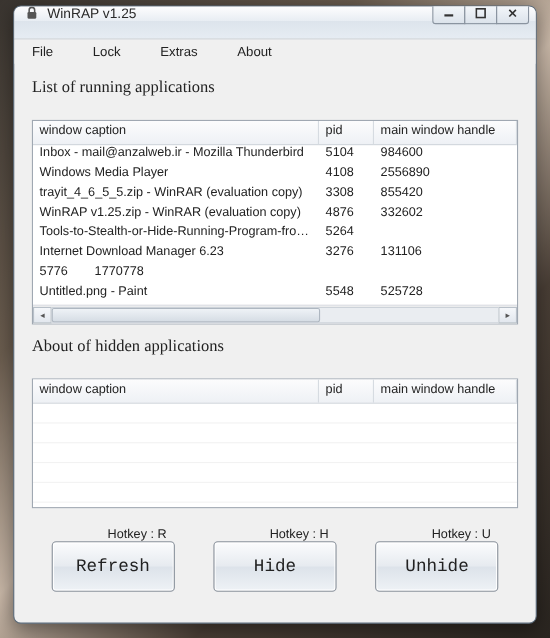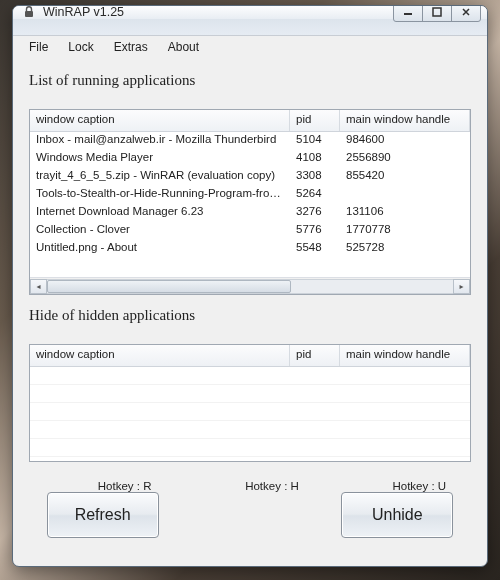--- a/index.html
+++ b/index.html
@@ -56,21 +56,21 @@
     margin-left: -1px;
   }
   .win-btn:first-child { border-top-left-radius: 3px; border-bottom-left-radius: 3px; }
   .win-btn:last-child { border-top-right-radius: 3px; border-bottom-right-radius: 3px; }
   .menubar {
     height: 22px;
     background: #f0f0f0;
     display: flex;
     align-items: center;
     padding: 0 6px;
-    gap: 0;
+    gap: 16px;
   }
   .menu-item {
     padding: 2px 10px;
     cursor: pointer;
     color: #222;
     font-size: 12px;
   }
   .content {
     flex: 1;
     padding: 8px 16px 14px 16px;
@@ -169,21 +169,21 @@
     color: #222;
     margin-bottom: 0;
     padding-left: 44px;
   }
   .big-btn {
     width: 112px;
     height: 46px;
     border: 1px solid #8a929c;
     border-radius: 4px;
     background: linear-gradient(#fbfcfd, #e7ebf0 48%, #dde3ea 52%, #eef2f6);
-    font-family: Liberation Sans, sans-serif;
+    font-family: Liberation Mono, monospace;
     font-size: 16px;
     color: #222;
     cursor: pointer;
     box-shadow: inset 0 0 0 1px #fff;
   }
 </style>
 </head>
 <body>
 
 <div class="window">
@@ -240,49 +240,53 @@
             <div class="cell c-caption">Windows Media Player</div>
             <div class="cell c-pid">4108</div>
             <div class="cell c-handle">2556890</div>
           </div>
         <div class="row">
             <div class="cell c-caption">trayit_4_6_5_5.zip - WinRAR (evaluation copy)</div>
             <div class="cell c-pid">3308</div>
             <div class="cell c-handle">855420</div>
           </div>
         <div class="row">
+            <div class="cell c-caption">WinRAP v1.25.zip - WinRAR (evaluation copy)</div>
+            <div class="cell c-pid">4876</div>
+            <div class="cell c-handle">332602</div>
+          </div>
+        <div class="row">
             <div class="cell c-caption">Tools-to-Stealth-or-Hide-Running-Program-from-Ap...</div>
             <div class="cell c-pid">5264</div>
           </div>
         <div class="row">
             <div class="cell c-caption">Internet Download Manager 6.23</div>
             <div class="cell c-pid">3276</div>
             <div class="cell c-handle">131106</div>
           </div>
         <div class="row">
-            <div class="cell c-caption">Collection - Clover</div>
             <div class="cell c-pid">5776</div>
             <div class="cell c-handle">1770778</div>
           </div>
         <div class="row">
-            <div class="cell c-caption">Untitled.png - About</div>
+            <div class="cell c-caption">Untitled.png - Paint</div>
             <div class="cell c-pid">5548</div>
             <div class="cell c-handle">525728</div>
           </div>
       </div>
       <div class="hscroll">
         <div class="arrow">◂</div>
         <div class="track">
             <div class="thumb"></div>
           </div>
         <div class="arrow">▸</div>
       </div>
     </div>
 
-    <div class="section-label" style="margin-top:12px;">Hide of hidden applications</div>
+    <div class="section-label" style="margin-top:12px;">About of hidden applications</div>
     <div class="grid hidden-grid">
       <div class="grid-head">
         <div class="col c-caption">window caption</div>
         <div class="col c-pid">pid</div>
         <div class="col c-handle">main window handle</div>
       </div>
       <div class="grid-body">
         <div class="row"></div>
         <div class="row"></div>
         <div class="row"></div>
@@ -291,20 +295,21 @@
       </div>
     </div>
 
     <div class="button-row">
       <div class="btn-col">
         <div class="hotkey-label">Hotkey : R</div>
         <button class="big-btn">Refresh</button>
       </div>
       <div class="btn-col">
         <div class="hotkey-label">Hotkey : H</div>
+        <button class="big-btn">Hide</button>
       </div>
       <div class="btn-col">
         <div class="hotkey-label">Hotkey : U</div>
         <button class="big-btn">Unhide</button>
       </div>
     </div>
 
   </div>
 </div>
 

